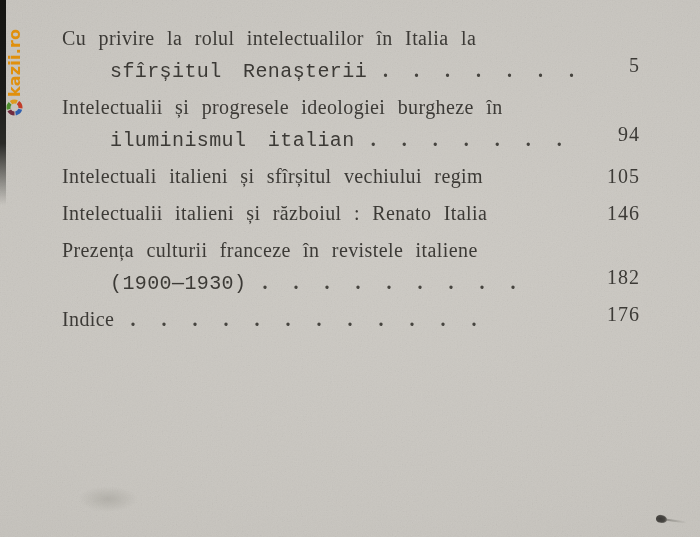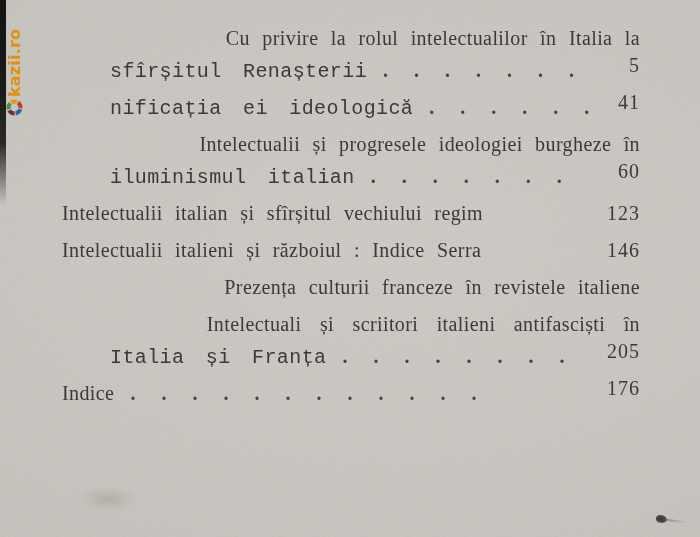--- a/index.html
+++ b/index.html
@@ -63,21 +63,20 @@
     letter-spacing: 0.4px;
     word-spacing: 7px;
   }
   .entry { margin-bottom: 5px; }
   .row {
     display: flex;
     align-items: baseline;
     height: 32px;
     line-height: 32px;
     white-space: nowrap;
-    justify-content: flex-end;
   }
   .row.cont { padding-left: 48px; }
   .row.cont .txt { word-spacing: 9px; font-family: Liberation Mono, monospace; }
   .row .txt.ws-x { word-spacing: 13px; }
   .leader {
     flex: 1 1 auto;
     overflow: hidden;
     white-space: nowrap;
     padding-left: 16px;
     letter-spacing: 26px;
@@ -155,70 +154,60 @@
         <span class="txt">Cu privire la rolul intelectualilor în Italia la</span>
       </div>
       <div class="row cont">
         <span class="txt">sfîrșitul Renașterii</span>
         <span class="leader">.......</span>
         <span class="pageno raised">5</span>
       </div>
     </div>
 
     <div class="entry">
-      <div class="row cont">
-        <span class="txt">nificația ei ideologică</span>
-        <span class="leader">......</span>
-        <span class="pageno raised">41</span>
-      </div>
     </div>
 
     <div class="entry">
       <div class="row">
         <span class="txt">Intelectualii și progresele ideologiei burgheze în</span>
       </div>
       <div class="row cont">
         <span class="txt">iluminismul italian</span>
         <span class="leader">.......</span>
-        <span class="pageno raised">60</span>
-      </div>
-    </div>
-
-    <div class="entry">
-      <div class="row">
-        <span class="txt">Intelectualii italian și sfîrșitul vechiului regim</span>
+        <span class="pageno raised">94</span>
+      </div>
+    </div>
+
+    <div class="entry">
+      <div class="row">
+        <span class="txt">Intelectuali italieni și sfîrșitul vechiului regim</span>
         <span class="leader"></span>
-        <span class="pageno">123</span>
-      </div>
-    </div>
-
-    <div class="entry">
-      <div class="row">
-        <span class="txt">Intelectualii italieni și războiul : Indice Serra</span>
+        <span class="pageno">105</span>
+      </div>
+    </div>
+
+    <div class="entry">
+      <div class="row">
+        <span class="txt">Intelectualii italieni și războiul : Renato Italia</span>
         <span class="leader"></span>
         <span class="pageno">146</span>
       </div>
     </div>
 
     <div class="entry">
       <div class="row">
         <span class="txt">Prezența culturii franceze în revistele italiene</span>
       </div>
-    </div>
-
-    <div class="entry">
-      <div class="row">
-        <span class="txt ws-x">Intelectuali și scriitori italieni antifasciști în</span>
-      </div>
       <div class="row cont">
-        <span class="txt">Italia și Franța</span>
-        <span class="leader">........</span>
-        <span class="pageno raised">205</span>
-      </div>
-    </div>
+        <span class="txt">(1900—1930)</span>
+        <span class="leader">.........</span>
+        <span class="pageno raised">182</span>
+      </div>
+    </div>
+
 
     <div class="entry">
       <div class="row">
         <span class="txt">Indice</span>
         <span class="leader">............</span>
         <span class="pageno raised">176</span>
       </div>
     </div>
 
   </div>

